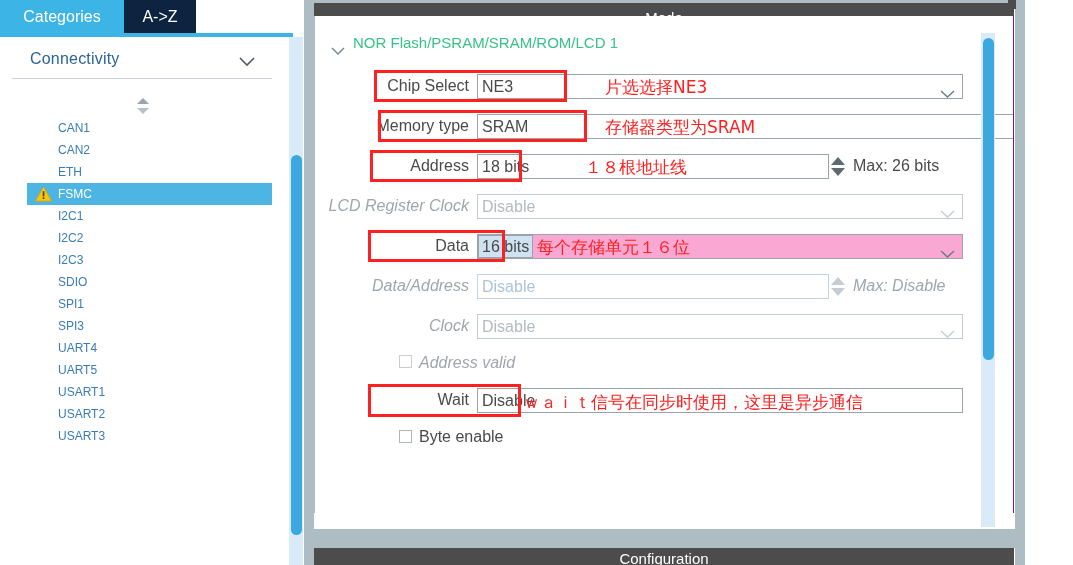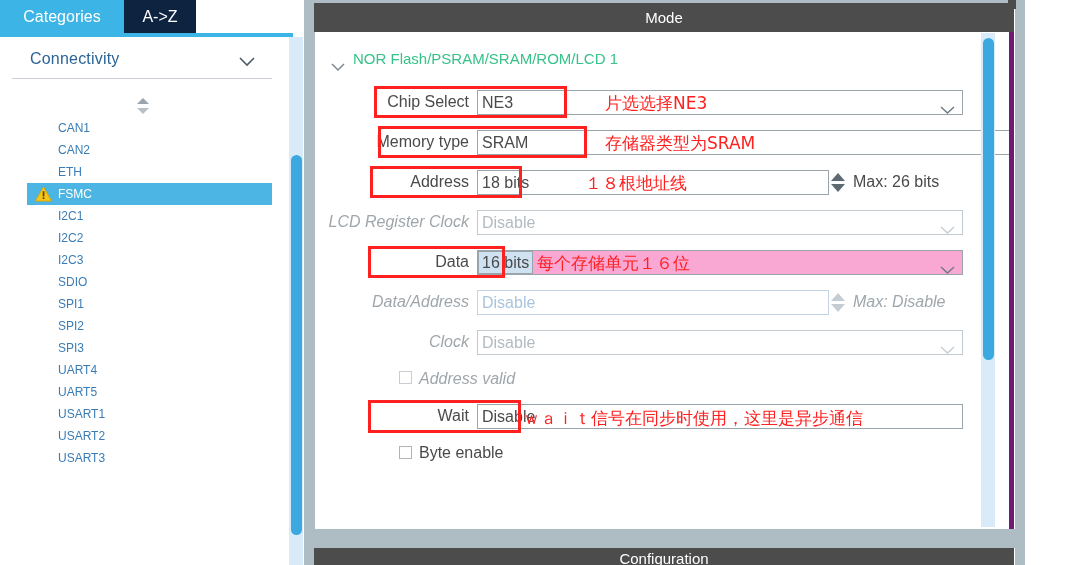--- a/index.html
+++ b/index.html
@@ -165,25 +165,25 @@
     left: 0; top: 3px;
     width: 700px; height: 29px;
     background: #4c4c4c;
     color: #ffffff;
     font-size: 15px;
     text-align: center;
     line-height: 29px;
   }
   #mode-body {
     position: absolute;
-    left: 0; top: 32px;
+    left: 0; top: 16px;
     width: 700px; height: 497px;
     background: #ffffff;
     border-left: 1px solid #aebdc4;
-    border-right: 5px solid #701a75;
+    border-right: 1px solid #701a75;
     overflow: hidden;
   }
 
   #config-header {
     position: absolute;
     left: 0; top: 548px;
     width: 700px; height: 17px;
     background: #4c4c4c;
     color: #ffffff;
     font-size: 15px;
@@ -423,23 +423,20 @@
         <div class="dev-row">
           <span>I2C3</span>
         </div>
         <div class="dev-row">
           <span>SDIO</span>
         </div>
         <div class="dev-row">
           <span>SPI1</span>
         </div>
         <div class="dev-row">
-          <span>SPI2</span>
-        </div>
-        <div class="dev-row">
           <span>SPI3</span>
         </div>
         <div class="dev-row">
           <span>UART4</span>
         </div>
         <div class="dev-row">
           <span>UART5</span>
         </div>
         <div class="dev-row">
           <span>USART1</span>

